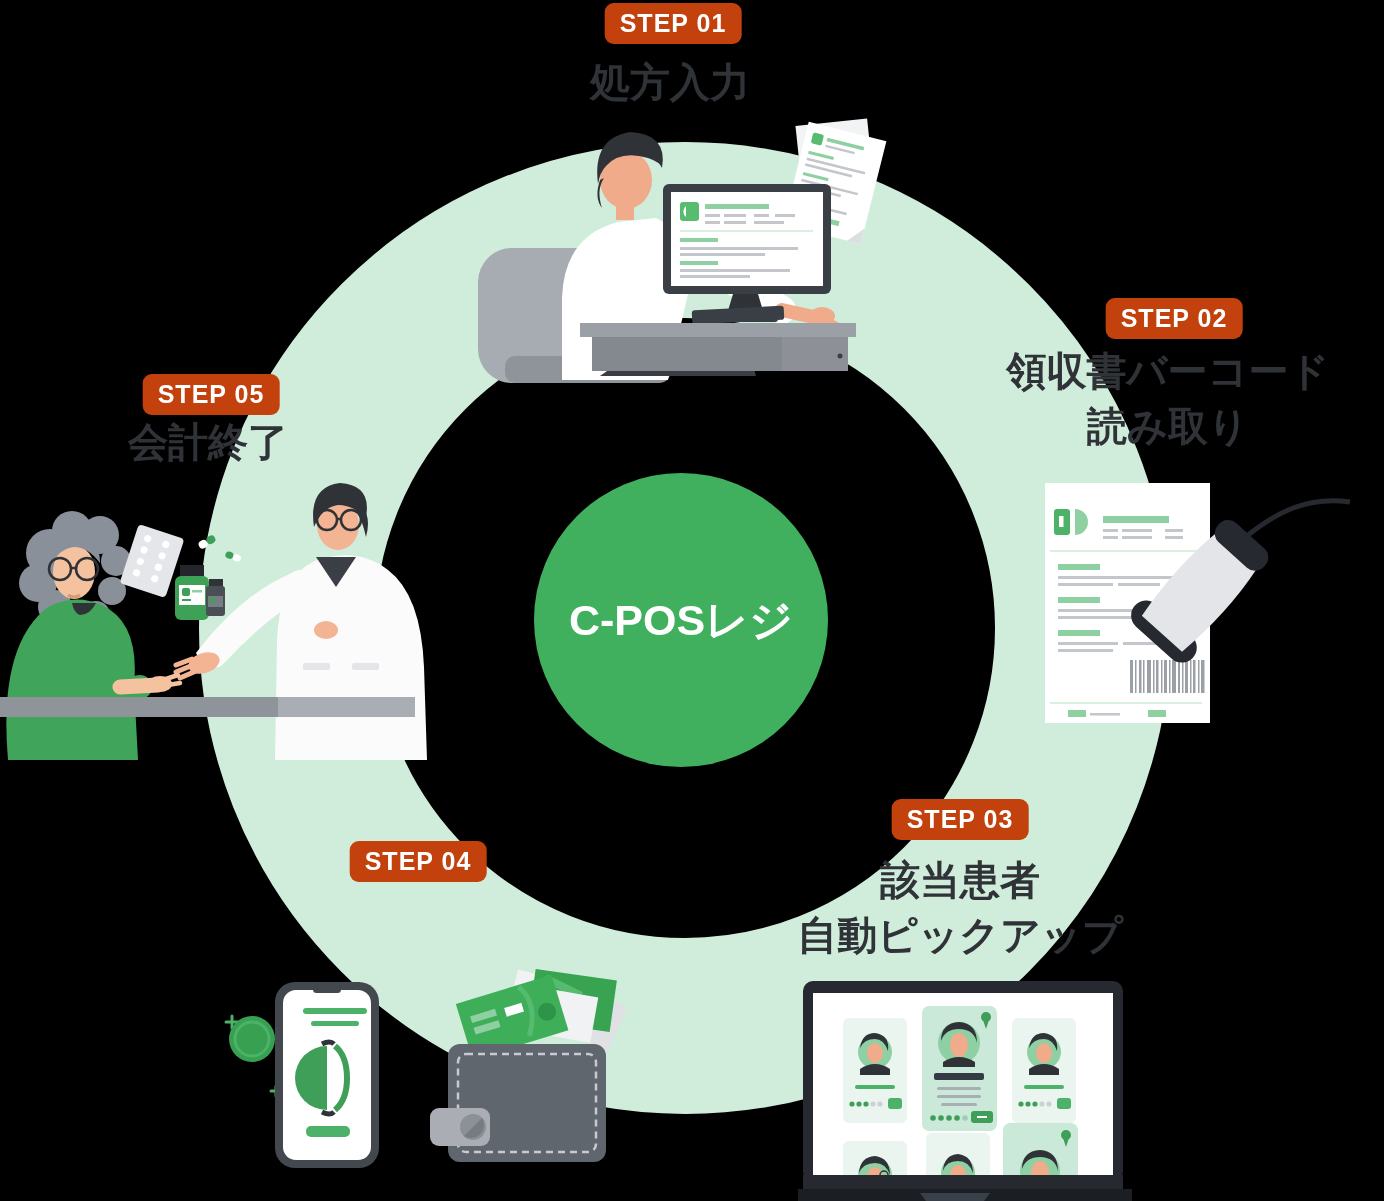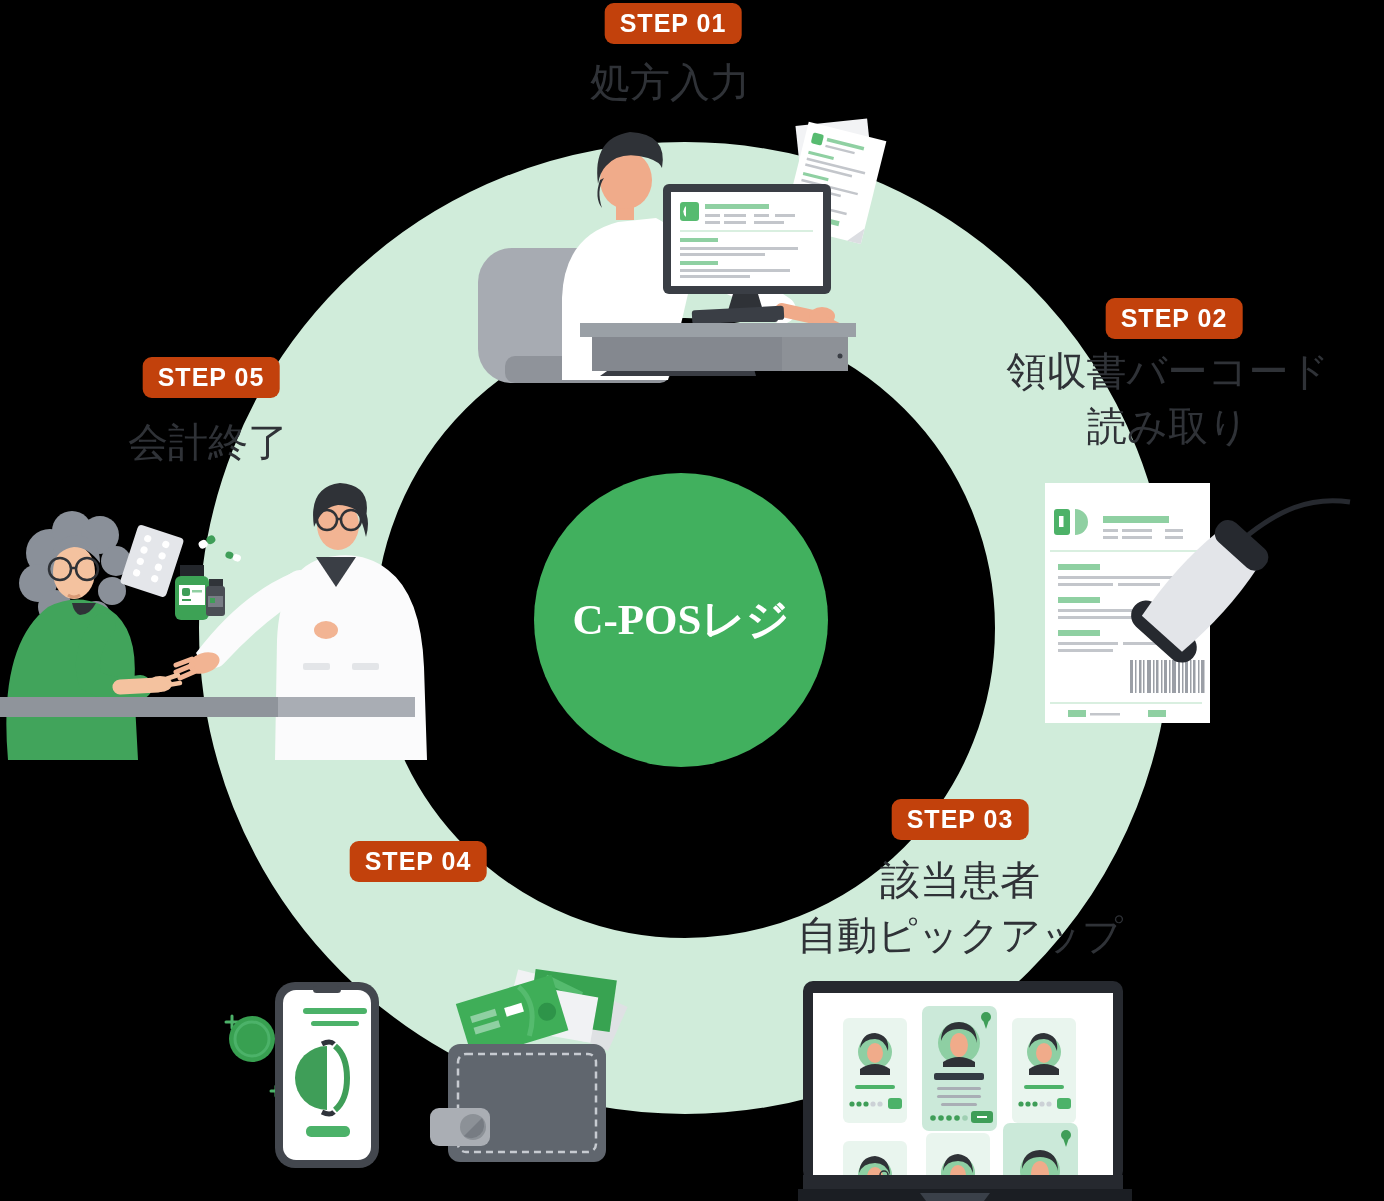--- a/index.html
+++ b/index.html
@@ -8,29 +8,29 @@
     font-family:"Liberation Sans","DejaVu Sans",sans-serif;
   }
   .abs{position:absolute;}
   .cx{transform:translateX(-50%);}
   .step-badge{
     position:absolute;background:#c2410c;color:#fff;font-weight:700;
     font-size:25px;line-height:1;padding:8px 15px;border-radius:9px;
     letter-spacing:1px;white-space:nowrap;
   }
   .step-label{
-    position:absolute;color:#2f3237;font-weight:400;font-size:40px;
+    position:absolute;color:#2f3237;font-weight:700;font-size:40px;
     line-height:55px;text-align:center;white-space:nowrap;
   }
   .step-label span{display:block;}
   #center-circle{
     position:absolute;left:534px;top:473px;width:294px;height:294px;
     border-radius:50%;background:#41b05e;display:flex;flex-direction:column;
     align-items:center;justify-content:center;color:#fff;font-weight:600;
-    font-size:43px;line-height:62px;text-align:center;font-family:Liberation Serif, serif;
+    font-size:43px;line-height:62px;text-align:center;
   }
   svg{display:block;}
 </style>
 </head>
 <body>
 
 <div id="canvas">
 
   <svg class="abs" style="left:0;top:0" width="1384" height="1201" viewBox="0 0 1384 1201">
     <circle cx="685" cy="628" r="398" fill="none" stroke="#d0ecda" stroke-width="176"></circle>
@@ -426,18 +426,18 @@
   </div>
 
   <div class="step-badge cx" style="left:960px;top:799px">STEP 03</div>
   <div class="step-label cx" style="left:960px;top:853px">
     <span>該当患者</span>
     <span>自動ピックアップ</span>
   </div>
 
   <div class="step-badge cx" style="left:418px;top:841px">STEP 04</div>
 
-  <div class="step-badge cx" style="left:211px;top:357px">STEP 05</div>
+  <div class="step-badge cx" style="left:211px;top:374px">STEP 05</div>
   <div class="step-label cx" style="left:208px;top:415px">
     <span>会計終了</span>
   </div>
 
 </div>
 
 </body></html>

